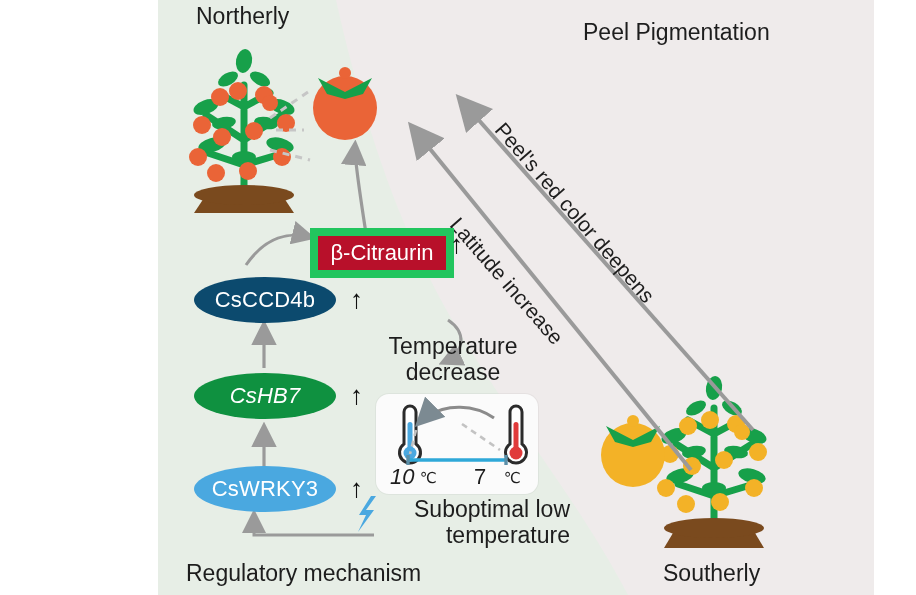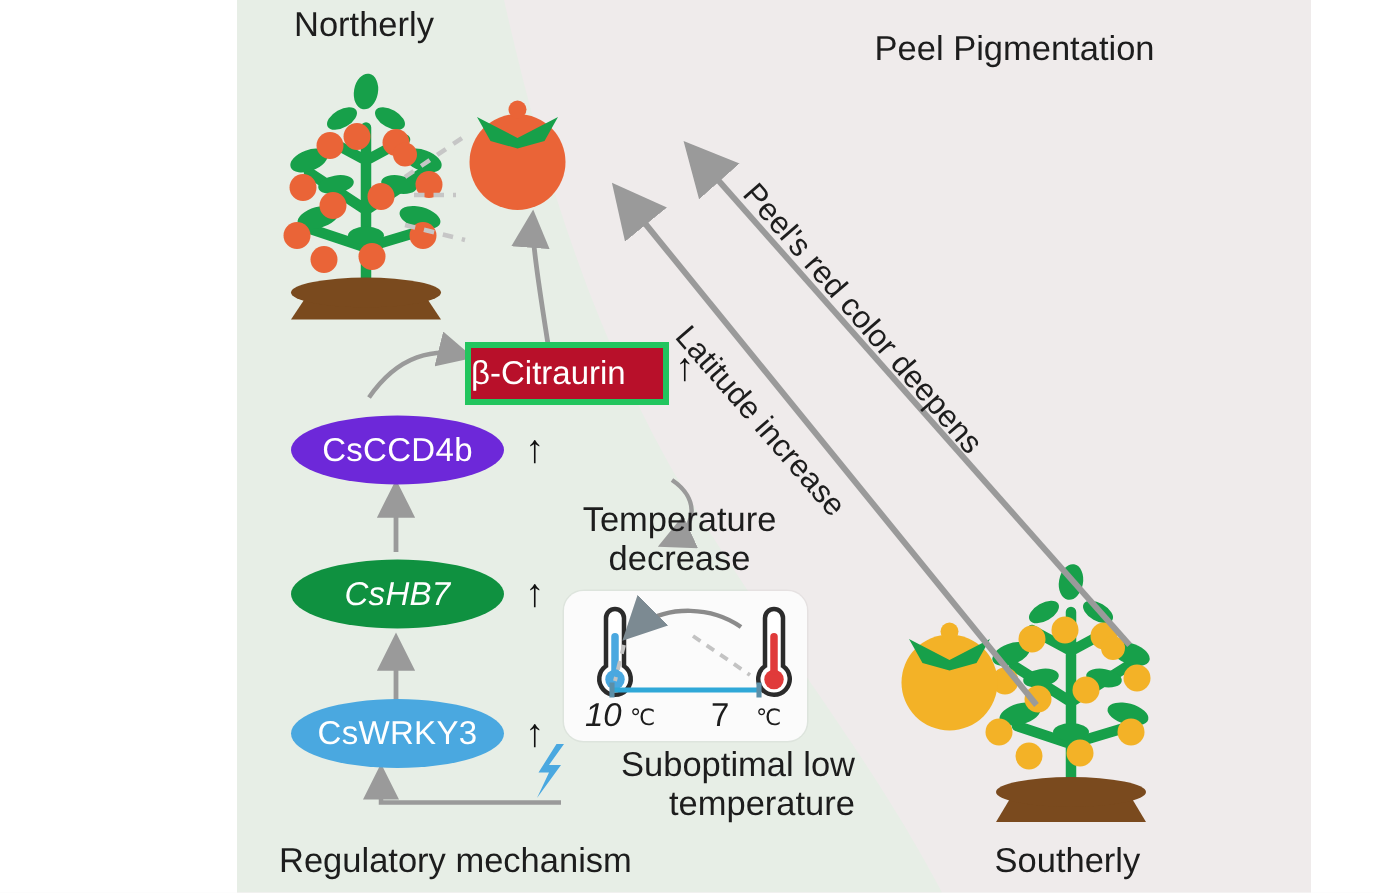--- a/index.html
+++ b/index.html
@@ -6,22 +6,22 @@
   body{width:916px;height:595px;overflow:hidden;
        font-family:"Liberation Sans","DejaVu Sans",sans-serif;}
   #stage{position:relative;width:916px;height:595px;background:#ffffff;}
   #panel{position:absolute;left:158px;top:0;width:716px;height:595px;overflow:hidden;background:#efebeb;}
   #greenwedge{position:absolute;left:0;top:0;width:716px;height:595px;}
   .lbl{position:absolute;color:#1d1d1d;white-space:pre;line-height:1.12;}
   .corner{font-size:23px;}
   .node{position:absolute;display:flex;align-items:center;justify-content:center;
         color:#ffffff;font-size:22px;border-radius:50%;letter-spacing:.2px;}
   .arrowup{position:absolute;color:#111;font-size:26px;line-height:1;}
-  #citra{position:absolute;display:flex;align-items:center;justify-content:flex-start;
-         background:#b8102a;border:4px solid #22c55e;color:#fff;font-size:22px;}
+  #citra{position:absolute;display:flex;align-items:center;justify-content:center;
+         background:#b8102a;border:8px solid #22c55e;color:#fff;font-size:22px;}
   #tempbox{position:absolute;background:#fbfbfb;border-radius:13px;
            box-shadow:0 0 0 1px rgba(0,0,0,.04);}
   .tdeg{position:absolute;font-size:22px;color:#1d1d1d;}
   .tdegsm{font-size:15px;}
   .rot{position:absolute;transform-origin:0 0;color:#1d1d1d;font-size:21px;white-space:nowrap;}
   svg{position:absolute;left:0;top:0;overflow:visible;}
 </style>
 </head>
 <body>
 
@@ -158,21 +158,21 @@
     </svg>
 
     <div class="rot" style="left:350px;top:118px;transform:rotate(49deg);">Peel's red color deepens</div>
     <div class="rot" style="left:305px;top:213px;transform:rotate(49deg);">Latitude increase</div>
 
     <div id="citra" style="left:152px;top:228px;width:128px;height:34px;">
       <span>β-Citraurin</span>
     </div>
     <div class="arrowup" style="left:292px;top:231px;">↑</div>
 
-    <div class="node" style="left:36px;top:277px;width:142px;height:46px;background:#6d28d9;">
+    <div class="node" style="left:36px;top:277px;width:142px;height:46px;background:#0c4a6e;">
       <span>CsCCD4b</span>
     </div>
     <div class="arrowup" style="left:192px;top:286px;">↑</div>
 
     <div class="node" style="left:36px;top:373px;width:142px;height:46px;background:#0f9140;font-style:italic;">
       <span>CsHB7</span>
     </div>
     <div class="arrowup" style="left:192px;top:382px;">↑</div>
 
     <div class="node" style="left:36px;top:466px;width:142px;height:46px;background:#4aa8e0;">

